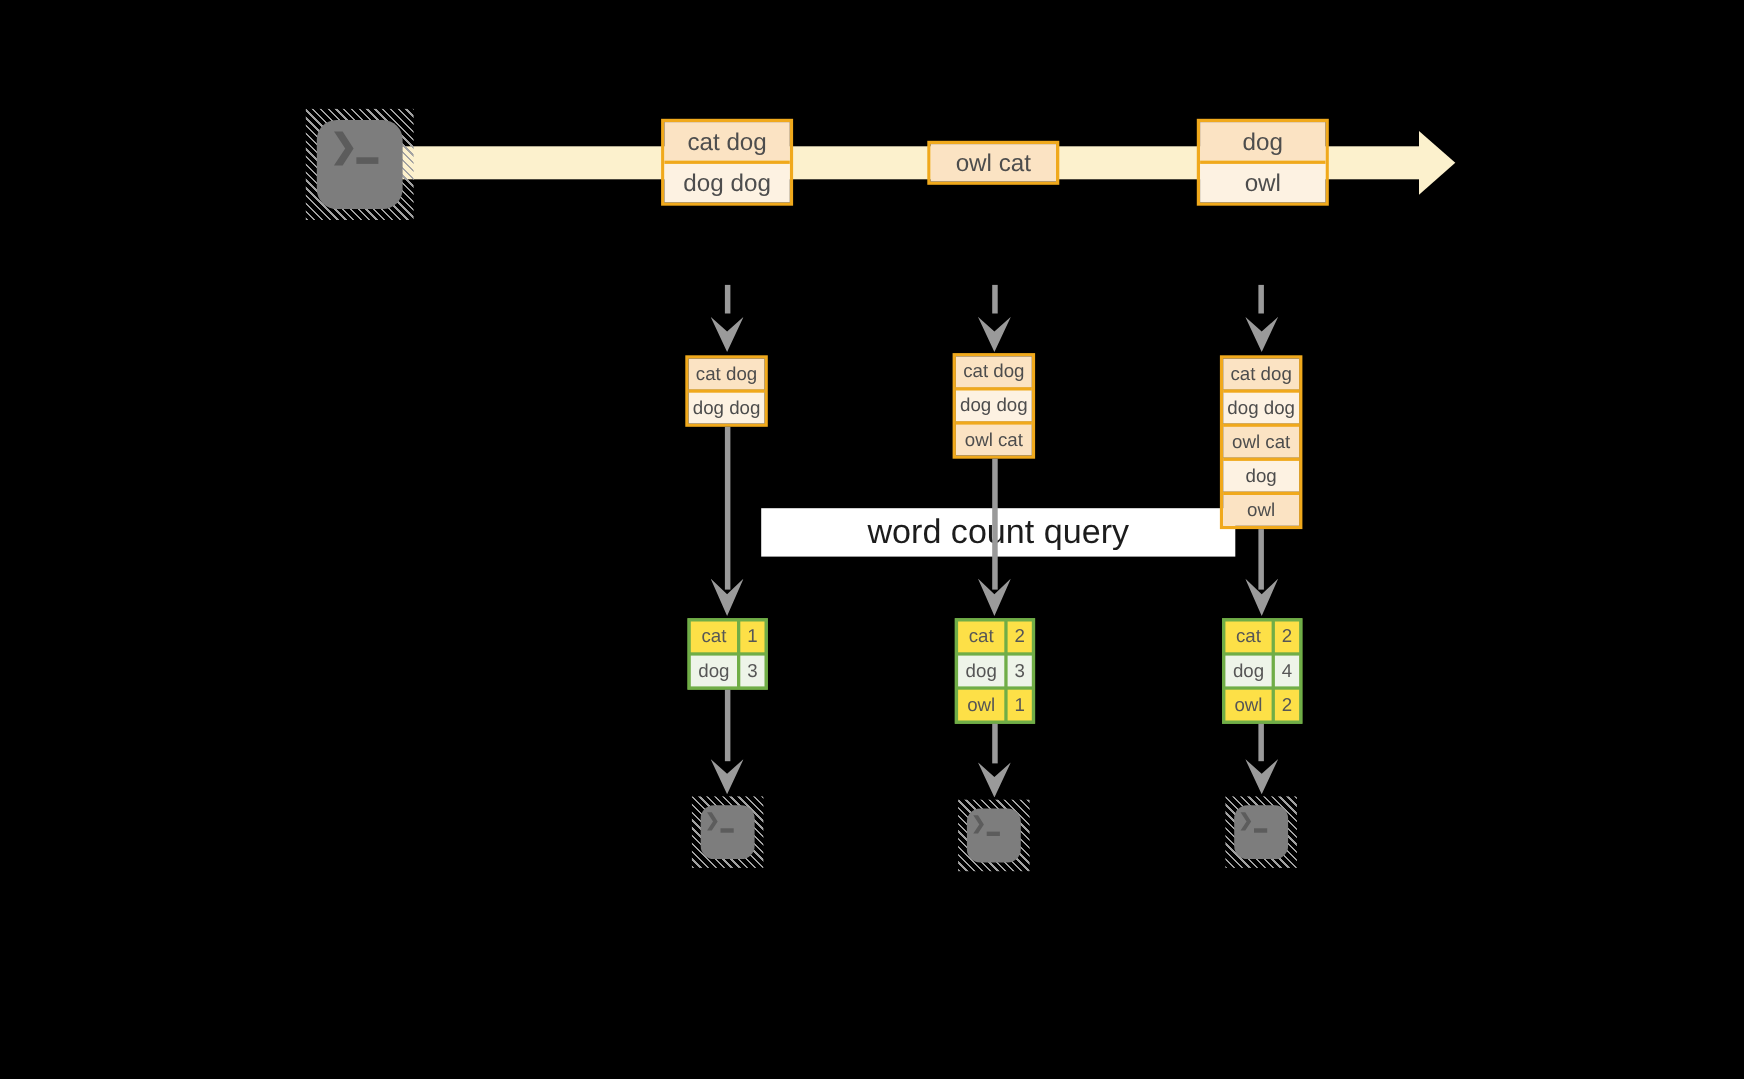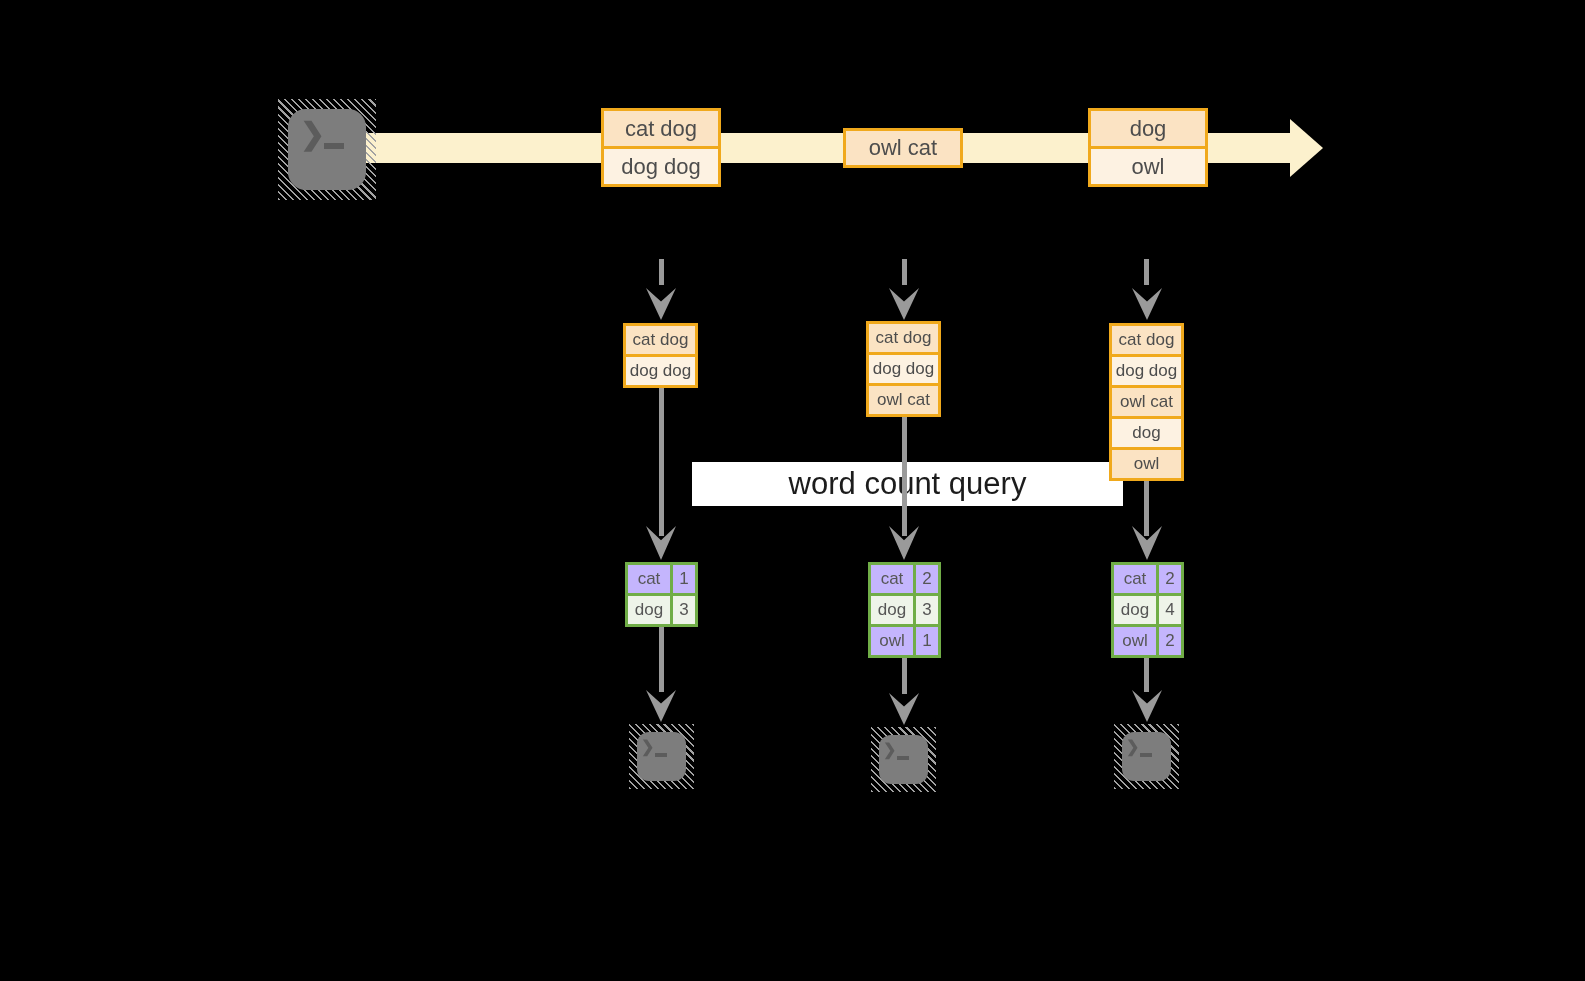--- a/index.html
+++ b/index.html
@@ -37,21 +37,21 @@
   .ahead{position:absolute;width:30px;background:#9a9a9a;z-index:4;
     clip-path:polygon(0 0,50% 42%,100% 0,50% 100%);}
   
   .qlabel{position:absolute;left:692px;top:462px;width:431px;height:44px;background:#fff;
     display:flex;align-items:center;justify-content:center;
     font-size:31px;color:#1c1c1c;z-index:1;}
   
   .gtable{position:absolute;border:3px solid #70ad47;background:#70ad47;
     display:grid;grid-template-columns:42px 22px;grid-auto-rows:28px;gap:3px;z-index:3;}
   .gcell{display:flex;align-items:center;justify-content:center;font-size:17px;color:#565656;}
-  .gfill-a{background:#c4b5fd;}
+  .gfill-a{background:#fde047;}
   .gfill-b{background:#eef4e9;}
 </style>
 </head>
 <body>
 
 <div class="canvas">
 
   <div class="band"></div>
   <div class="band-head"></div>
 

